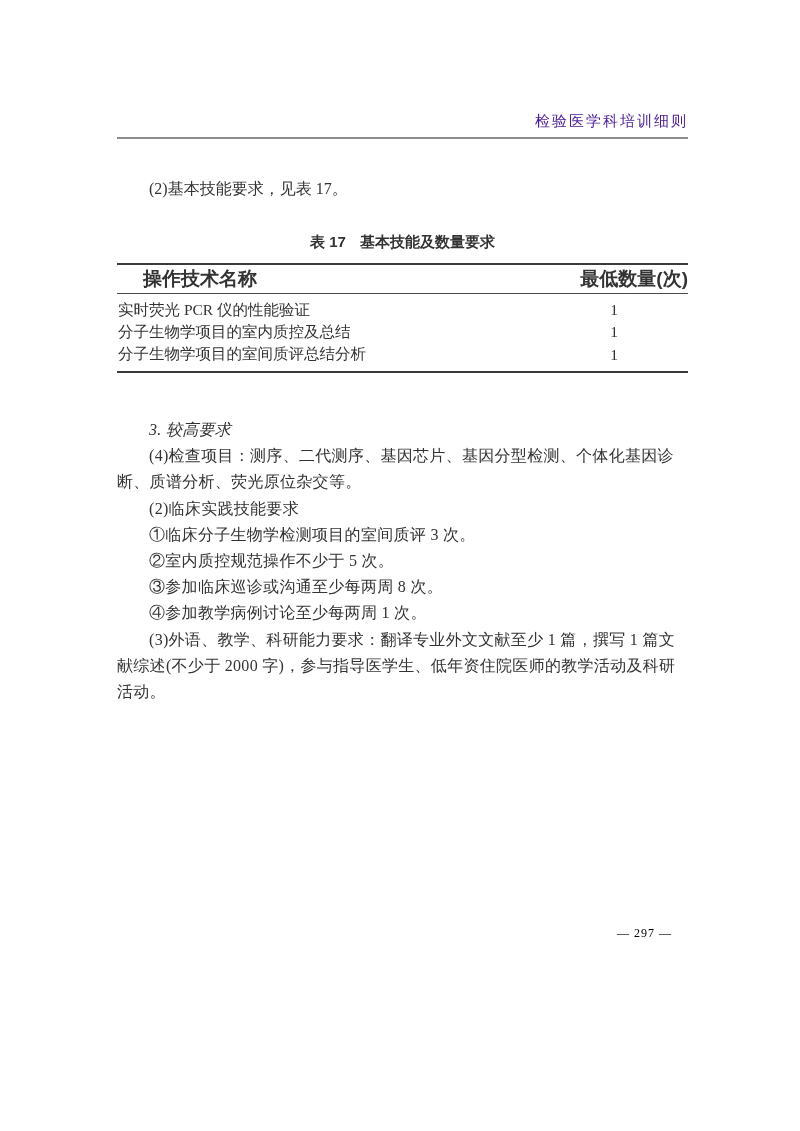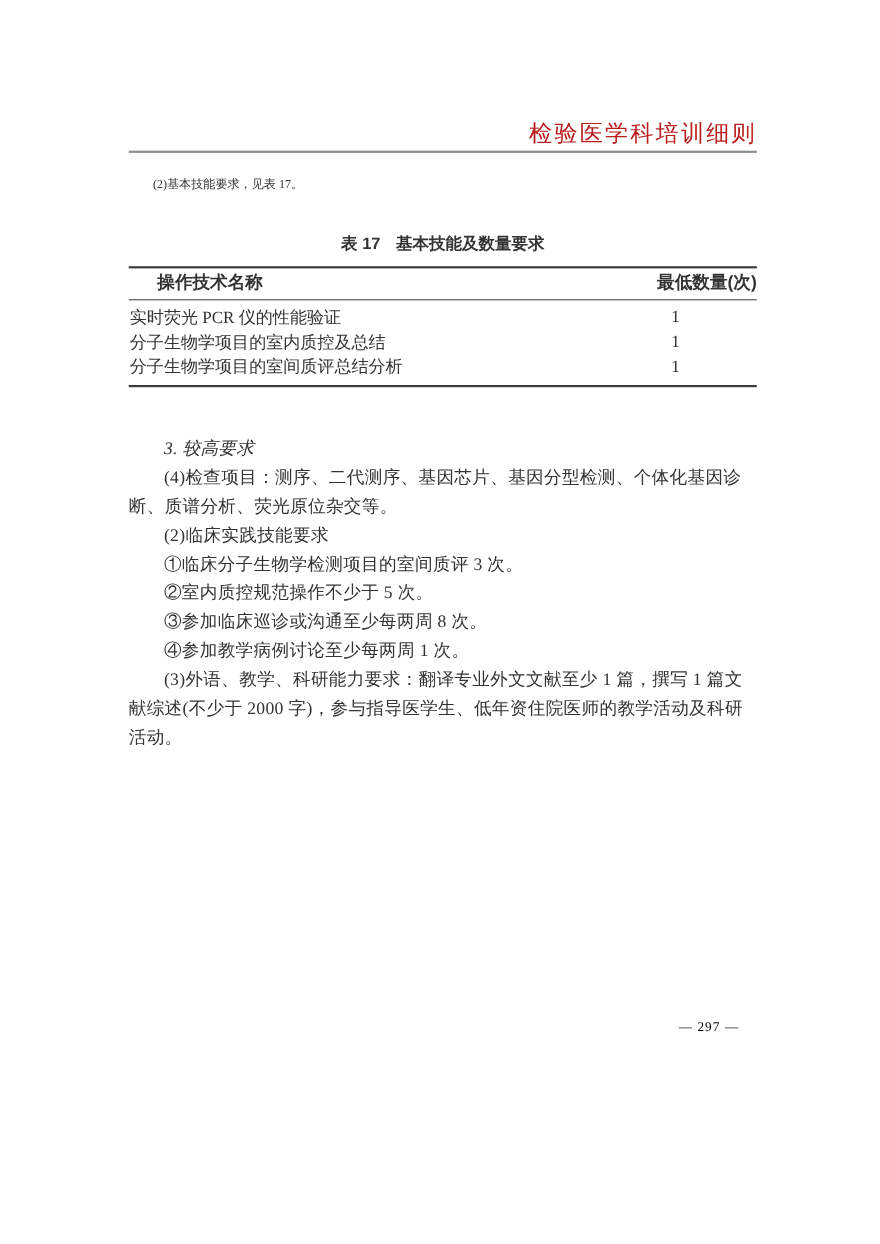--- a/index.html
+++ b/index.html
@@ -14,34 +14,34 @@
     height: 1131px;
     background: #ffffff;
     overflow: hidden;
   }
   .content {
     padding: 111px 112px 0 117px;
   }
   
   .running-head {
     text-align: right;
-    font-size: 21px;
+    font-size: 15px;
     letter-spacing: 2px;
-    color: #b91c1c;
+    color: #4c1d95;
     line-height: 20px;
   }
   .header-rule {
     margin-top: 6px;
     height: 0;
     border-top: 2.5px solid #8d8d8d;
   }
   
   .intro-para {
-    margin-top: 16px;
-    font-size: 11px;
+    margin-top: 37px;
+    font-size: 16px;
     line-height: 26px;
     text-indent: 2em;
     color: #333333;
   }
   
   .table-caption {
     margin-top: 31px;
     text-align: center;
     font-family: "Liberation Sans", "DejaVu Sans", sans-serif;
     font-weight: bold;
@@ -53,21 +53,21 @@
   table.req-table {
     margin-top: 11px;
     width: 100%;
     border-collapse: collapse;
     border-top: 2.5px solid #3b3b3b;
     border-bottom: 2.5px solid #3b3b3b;
   }
   table.req-table th {
     font-family: "Liberation Sans", "DejaVu Sans", sans-serif;
     font-weight: bold;
-    font-size: 16px;
+    font-size: 19px;
     color: #333333;
     height: 29px;
     border-bottom: 1.5px solid #4a4a4a;
     vertical-align: middle;
   }
   table.req-table th.col-name {
     text-align: left;
     padding-left: 26px;
   }
   table.req-table th.col-count {

